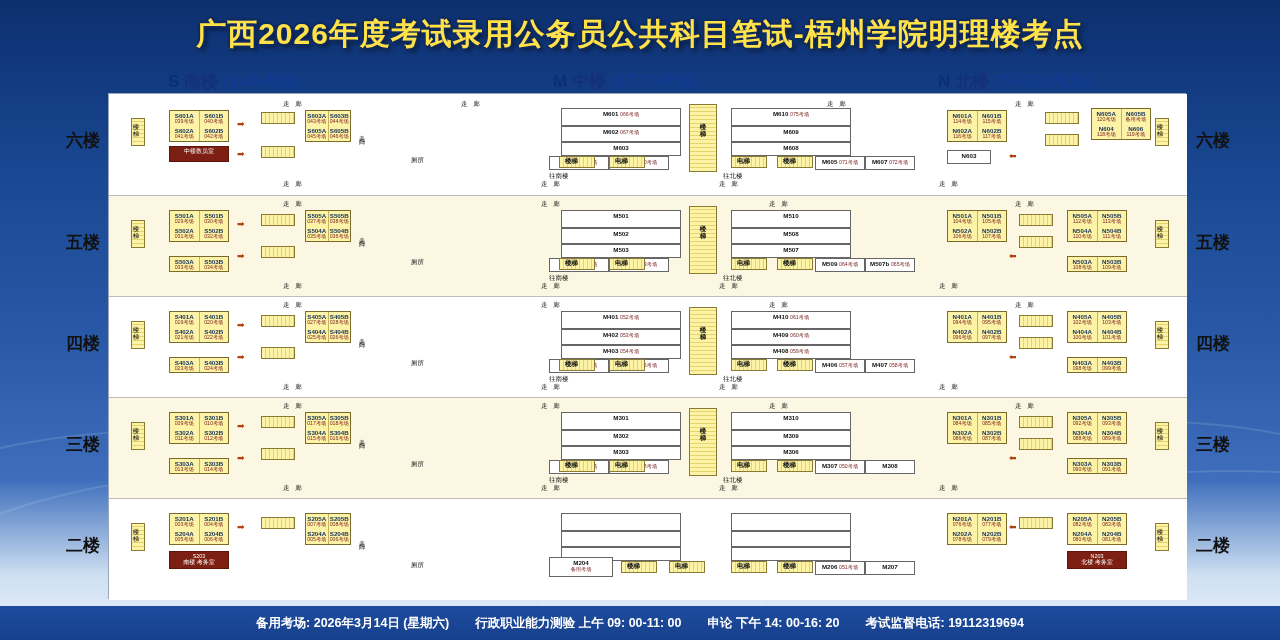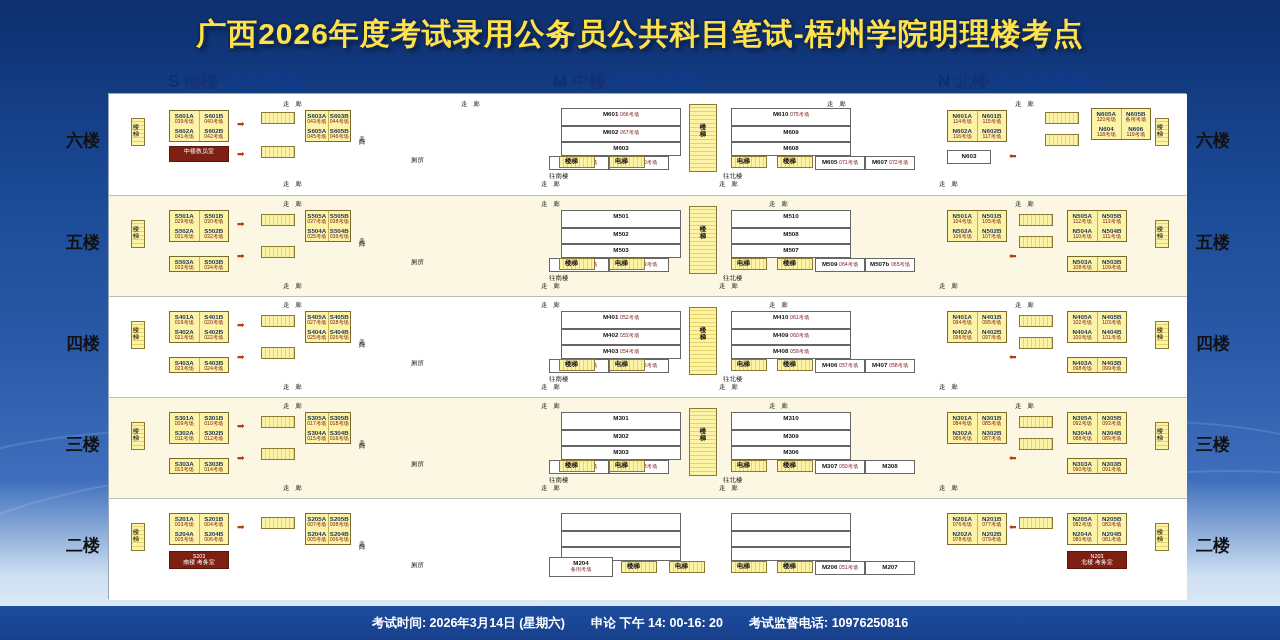--- a/index.html
+++ b/index.html
@@ -989,16 +989,17 @@
         </div>
     </div>
     <div class="stair v" style="left:1046px;top:24px;width:14px;height:28px;"></div>
     <div class="lbl vtxt" style="left:1046px;top:24px;">楼 梯</div>
     <div class="arrow" style="left:900px;top:24px;">⬅</div>
   </div>
 
 </div>
 
 <div class="footer">
-  <span class="seg">考试时间: 2026年3月14日 (星期六)</span>
+  <span class="seg">备用考场: 2026年3月14日 (星期六)</span>
+  <span class="seg">行政职业能力测验 上午 09: 00-11: 00</span>
   <span class="seg">申论 下午 14: 00-16: 20</span>
-  <span class="seg">考试监督电话: 10976250816</span>
+  <span class="seg">考试监督电话: 19112319694</span>
 </div>
 
 </body></html>

